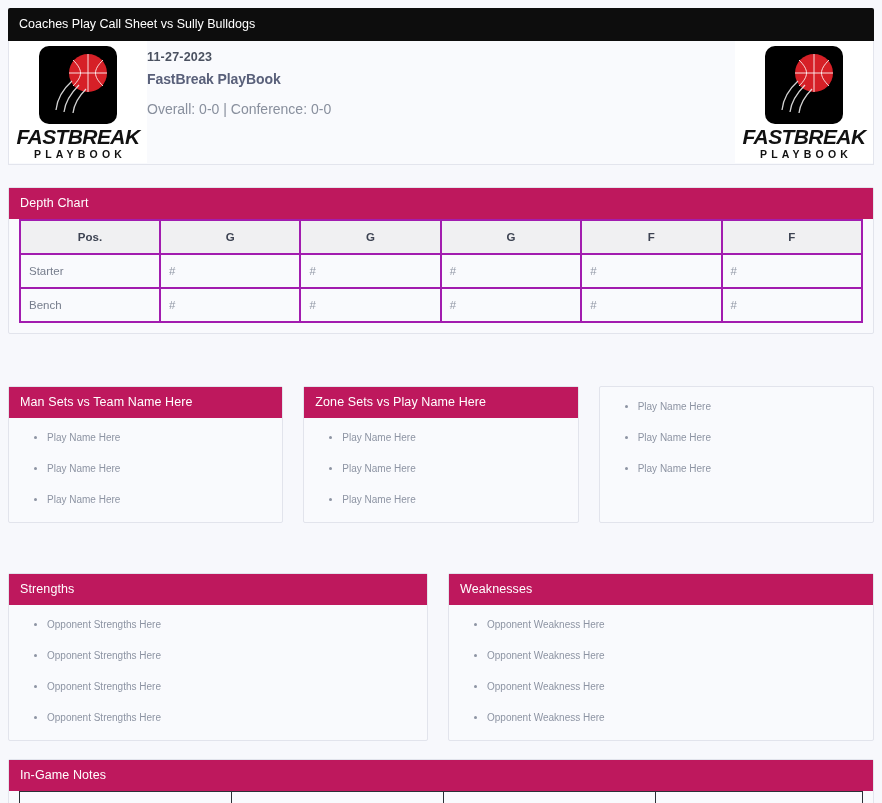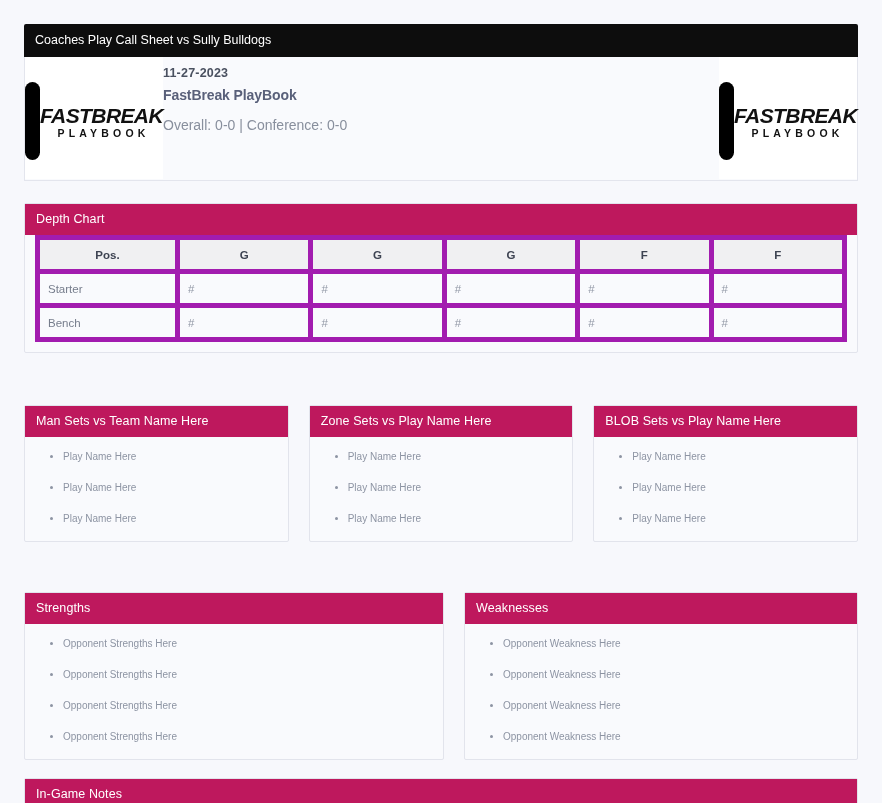--- a/index.html
+++ b/index.html
@@ -11,21 +11,21 @@
     height: 803px;
     overflow: hidden;
     background: #f7f8fc;
     font-family: "Liberation Sans", sans-serif;
     color: #3d4352;
   }
 
   .page {
     width: 882px;
     height: 803px;
-    padding: 24px;
+    padding: 8px;
     background: #f7f8fc;
   }
 
   
   .card {
     background: #f9fafd;
     border: 1px solid #e2e4ec;
     border-radius: 2px;
     margin-top: 32px;
   }
@@ -86,21 +86,21 @@
     color: #888f9d;
     margin-top: 14px;
   }
 
   
   .logo {
     width: 138px;
     height: 122px;
     background: #ffffff;
     display: flex;
-    flex-direction: row;
+    flex-direction: column;
     align-items: center;
     justify-content: flex-start;
     padding-top: 5px;
     flex: 0 0 auto;
   }
   .logo-mark {
     width: 78px;
     height: 78px;
     background: #000000;
     border-radius: 10px;
@@ -134,21 +134,21 @@
 
   
   table.grid {
     border-collapse: collapse;
     width: calc(100% - 20px);
     margin: 0 10px 10px 10px;
     table-layout: fixed;
   }
   table.grid th,
   table.grid td {
-    border: 5px solid #a21caf;
+    border: 2px solid #a21caf;
     height: 34px;
     font-size: 11.5px;
   }
   table.grid th {
     background: #f0f0f2;
     color: #3d4352;
     font-weight: bold;
     text-align: center;
   }
   table.grid td {
@@ -313,21 +313,20 @@
     <div class="card sets-card">
       <div class="card-header">Zone Sets vs Play Name Here</div>
       <ul class="plays">
         <li>Play Name Here</li>
         <li>Play Name Here</li>
         <li>Play Name Here</li>
       </ul>
     </div>
 
     <div class="card sets-card">
-      <div class="card-header">BLOB Sets vs Play Name Here</div>
       <ul class="plays">
         <li>Play Name Here</li>
         <li>Play Name Here</li>
         <li>Play Name Here</li>
       </ul>
     </div>
 
   </div>
 
   <div class="row gap-20 mt-18">

